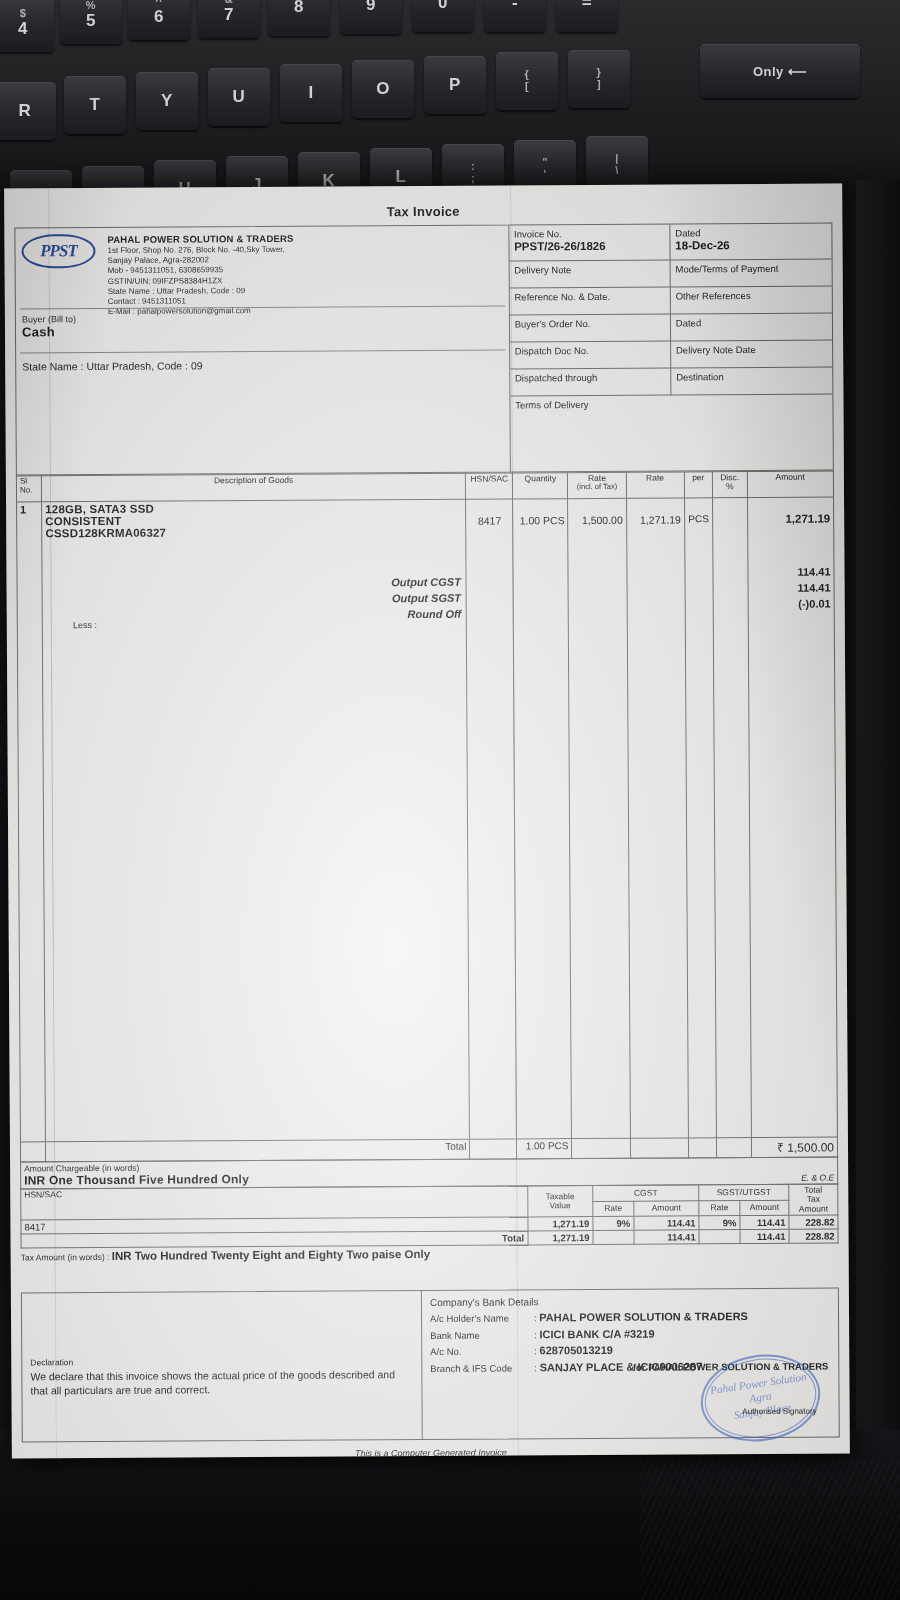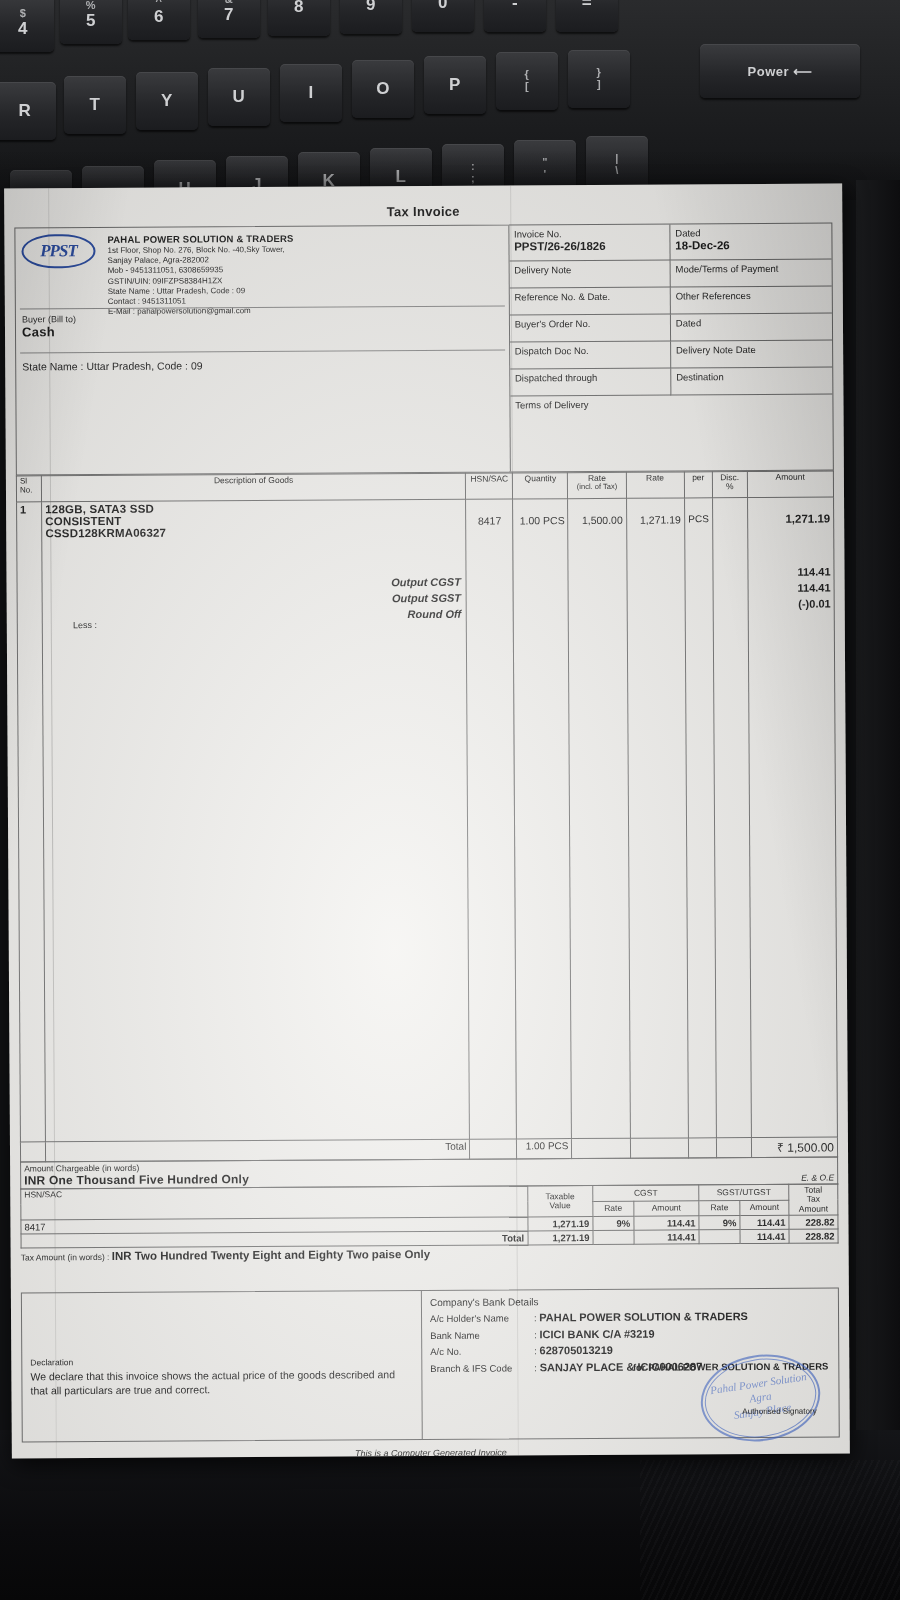--- a/index.html
+++ b/index.html
@@ -183,21 +183,21 @@
       <div class="stack">
           <span class="sub">&amp;</span>
           <span>7</span>
         </div>
       </div>
     <div class="key" style="left:268px;top:-22px;width:62px;height:58px;">8</div>
     <div class="key" style="left:340px;top:-24px;width:62px;height:58px;">9</div>
     <div class="key" style="left:412px;top:-26px;width:62px;height:58px;">0</div>
     <div class="key" style="left:484px;top:-26px;width:62px;height:58px;">-</div>
     <div class="key" style="left:556px;top:-26px;width:62px;height:58px;">=</div>
-    <div class="key small" style="left:700px;top:44px;width:160px;height:54px;">Power ⟵</div>
+    <div class="key small" style="left:700px;top:44px;width:160px;height:54px;">Only ⟵</div>
 
     <div class="key" style="left:-6px;top:82px;width:62px;height:58px;">R</div>
     <div class="key" style="left:64px;top:76px;width:62px;height:58px;">T</div>
     <div class="key" style="left:136px;top:72px;width:62px;height:58px;">Y</div>
     <div class="key" style="left:208px;top:68px;width:62px;height:58px;">U</div>
     <div class="key" style="left:280px;top:64px;width:62px;height:58px;">I</div>
     <div class="key" style="left:352px;top:60px;width:62px;height:58px;">O</div>
     <div class="key" style="left:424px;top:56px;width:62px;height:58px;">P</div>
     <div class="key" style="left:496px;top:52px;width:62px;height:58px;">
       <div class="stack">

